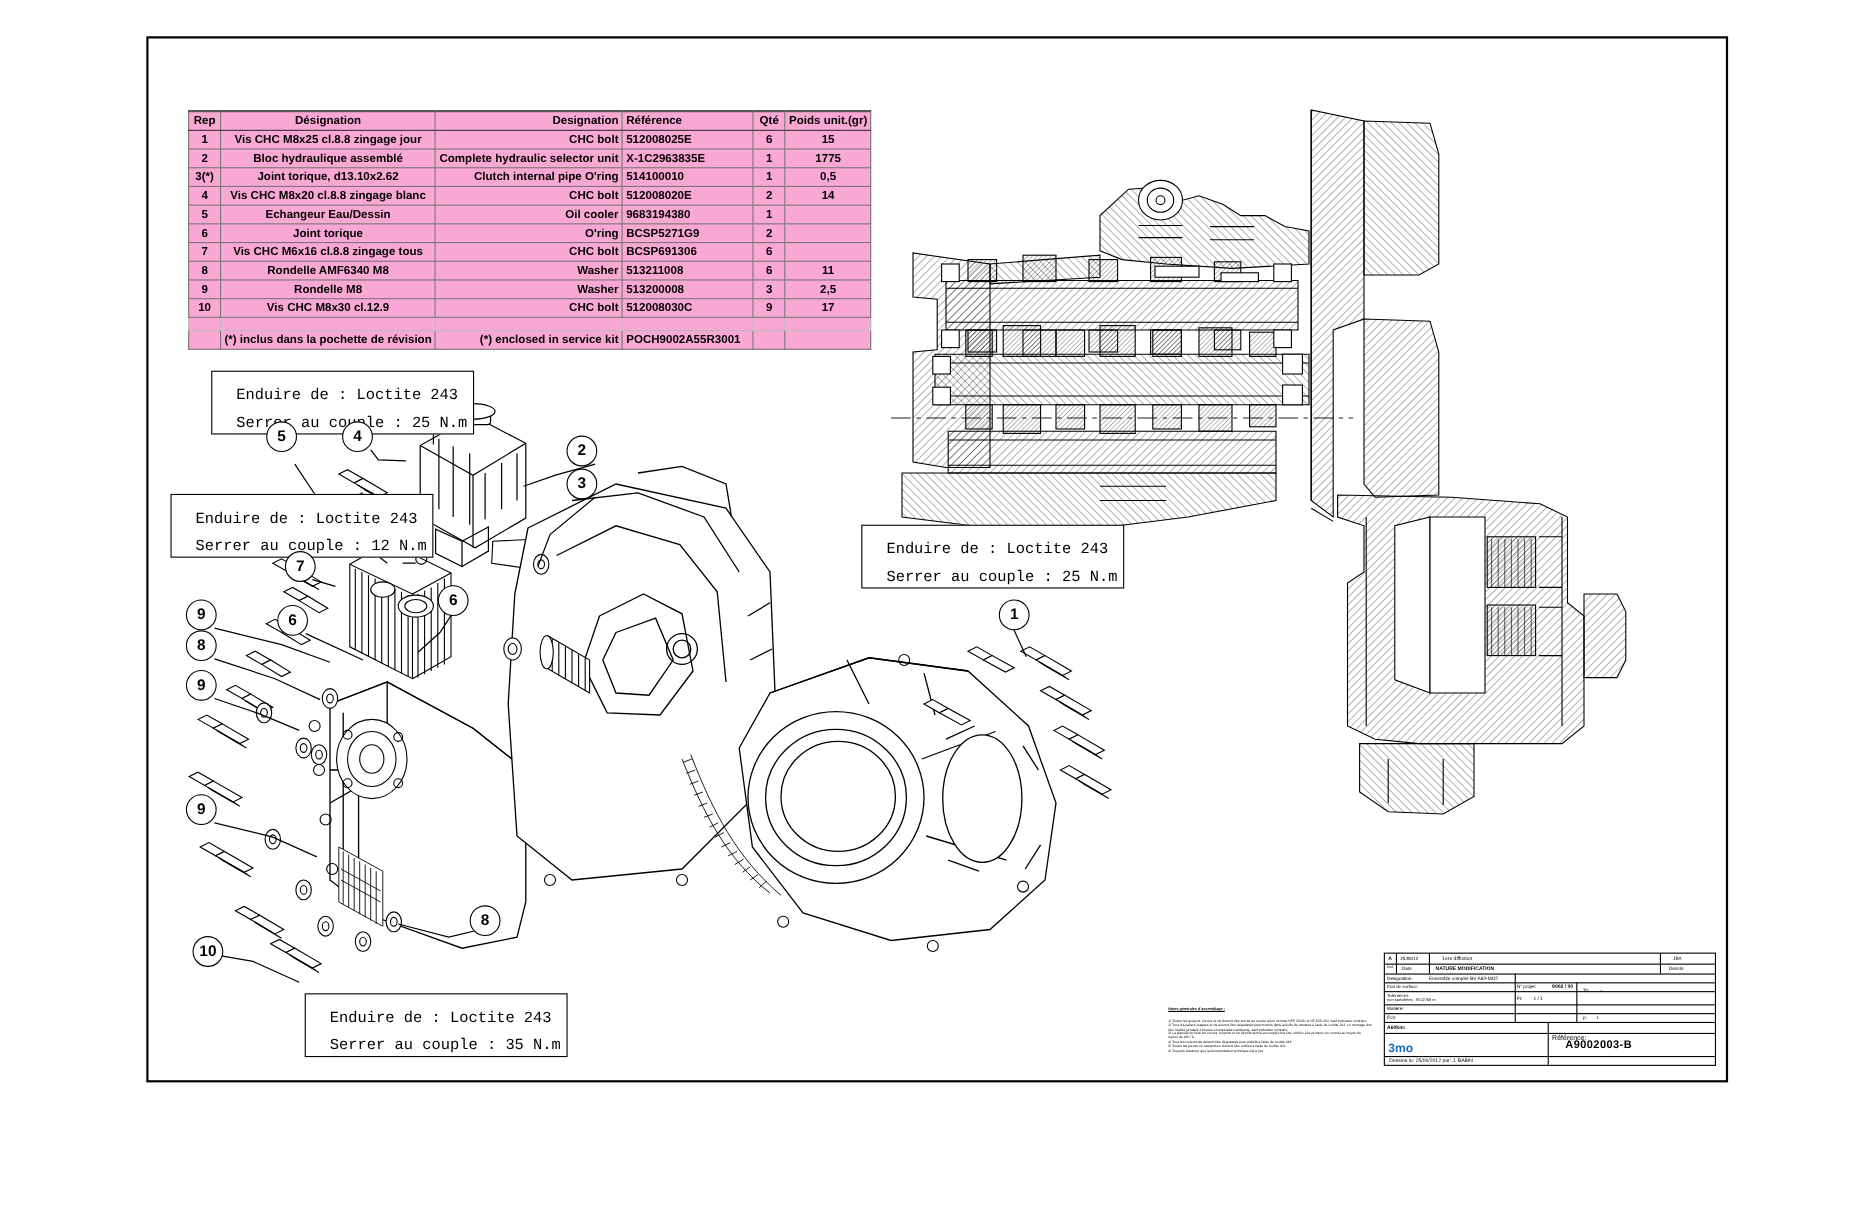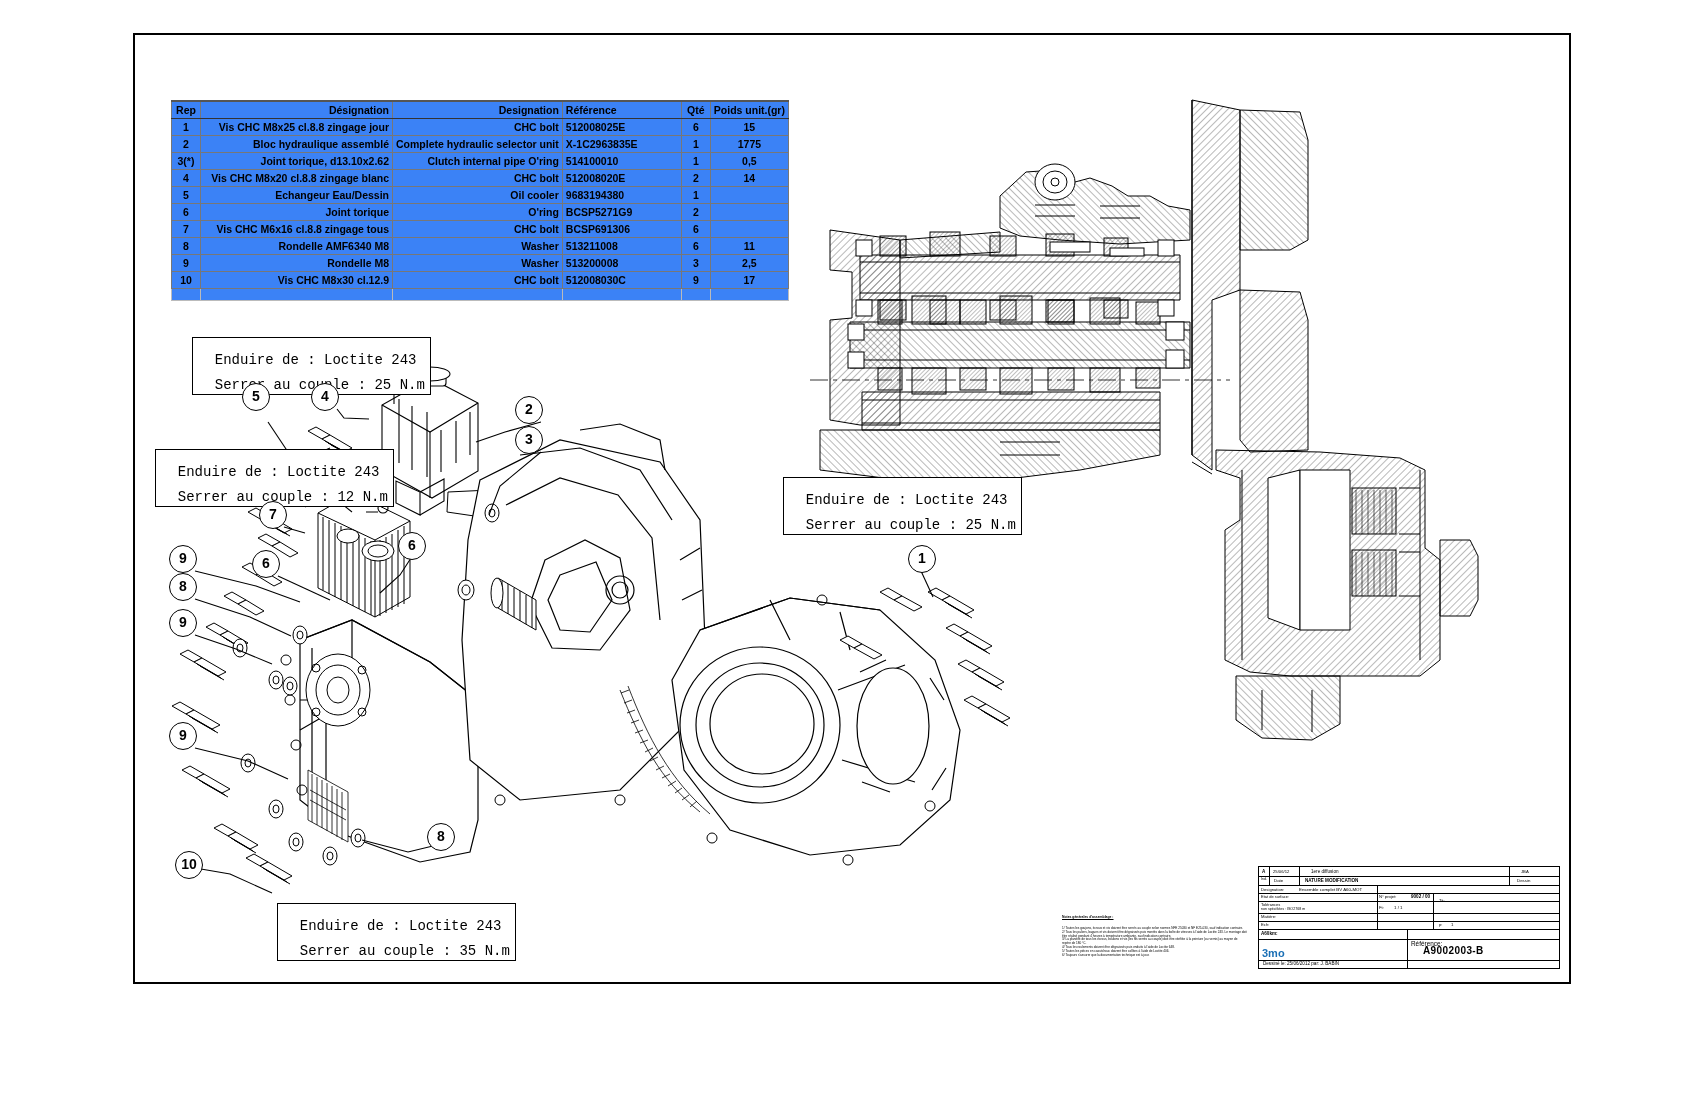--- a/index.html
+++ b/index.html
@@ -5,26 +5,26 @@
   html,body{margin:0;padding:0;background:#ffffff;}
   body{width:1700px;height:1120px;position:relative;overflow:hidden;
        font-family:"Liberation Sans", sans-serif;color:#000;}
 
   
   #sheet{position:absolute;left:133px;top:33px;width:1434px;height:947px;
          border:2px solid #000;background:#fff;}
 
   
   #bom{position:absolute;left:171px;top:100px;border-collapse:collapse;
-       font-size:10.5px;background:#3b82f6;}
+       font-size:10.5px;background:#f9a8d4;}
   #bom td,#bom th{border:1px solid #777;padding:0 3px;height:16px;
         line-height:16px;font-weight:bold;white-space:nowrap;
         font-family:"Liberation Sans", sans-serif;}
   #bom .c-rep{width:22px;text-align:center;}
-  #bom .c-desfr{width:185px;text-align:right;}
+  #bom .c-desfr{width:185px;text-align:center;}
   #bom .c-desen{width:145px;text-align:right;}
   #bom .c-ref{width:112px;text-align:left;}
   #bom .c-qte{width:22px;text-align:center;}
   #bom .c-poids{width:60px;text-align:center;}
   #bom thead td{border-top:2px solid #555;border-bottom:1.5px solid #333;}
   #bom .spacer td{height:11px;border-left-color:#bbb;border-right-color:#bbb;
         border-top-color:#333;border-bottom-color:#bbb;}
   #bom .kit td{height:16px;}
   #bom .kit .c-rep{border-right:1px solid #777;}
 
@@ -158,20 +158,28 @@
         <td class="c-qte">9</td>
         <td class="c-poids">17</td>
       </tr>
       <tr class="spacer">
         <td></td>
         <td></td>
         <td></td>
         <td></td>
         <td></td>
         <td></td>
+      </tr>
+      <tr class="kit">
+        <td class="c-rep"></td>
+        <td class="c-desfr">(*) inclus dans la pochette de révision</td>
+        <td class="c-desen">(*) enclosed in service kit</td>
+        <td class="c-ref">POCH9002A55R3001</td>
+        <td class="c-qte"></td>
+        <td class="c-poids"></td>
       </tr>
     </tbody>
 </table>
 
 <div class="note" style="left:192px;top:337px;">
   <span>Enduire de : Loctite 243</span><br>
   <span>Serrer au couple : 25 N.m</span>
 </div>
 
 <div class="note" style="left:155px;top:449px;">

